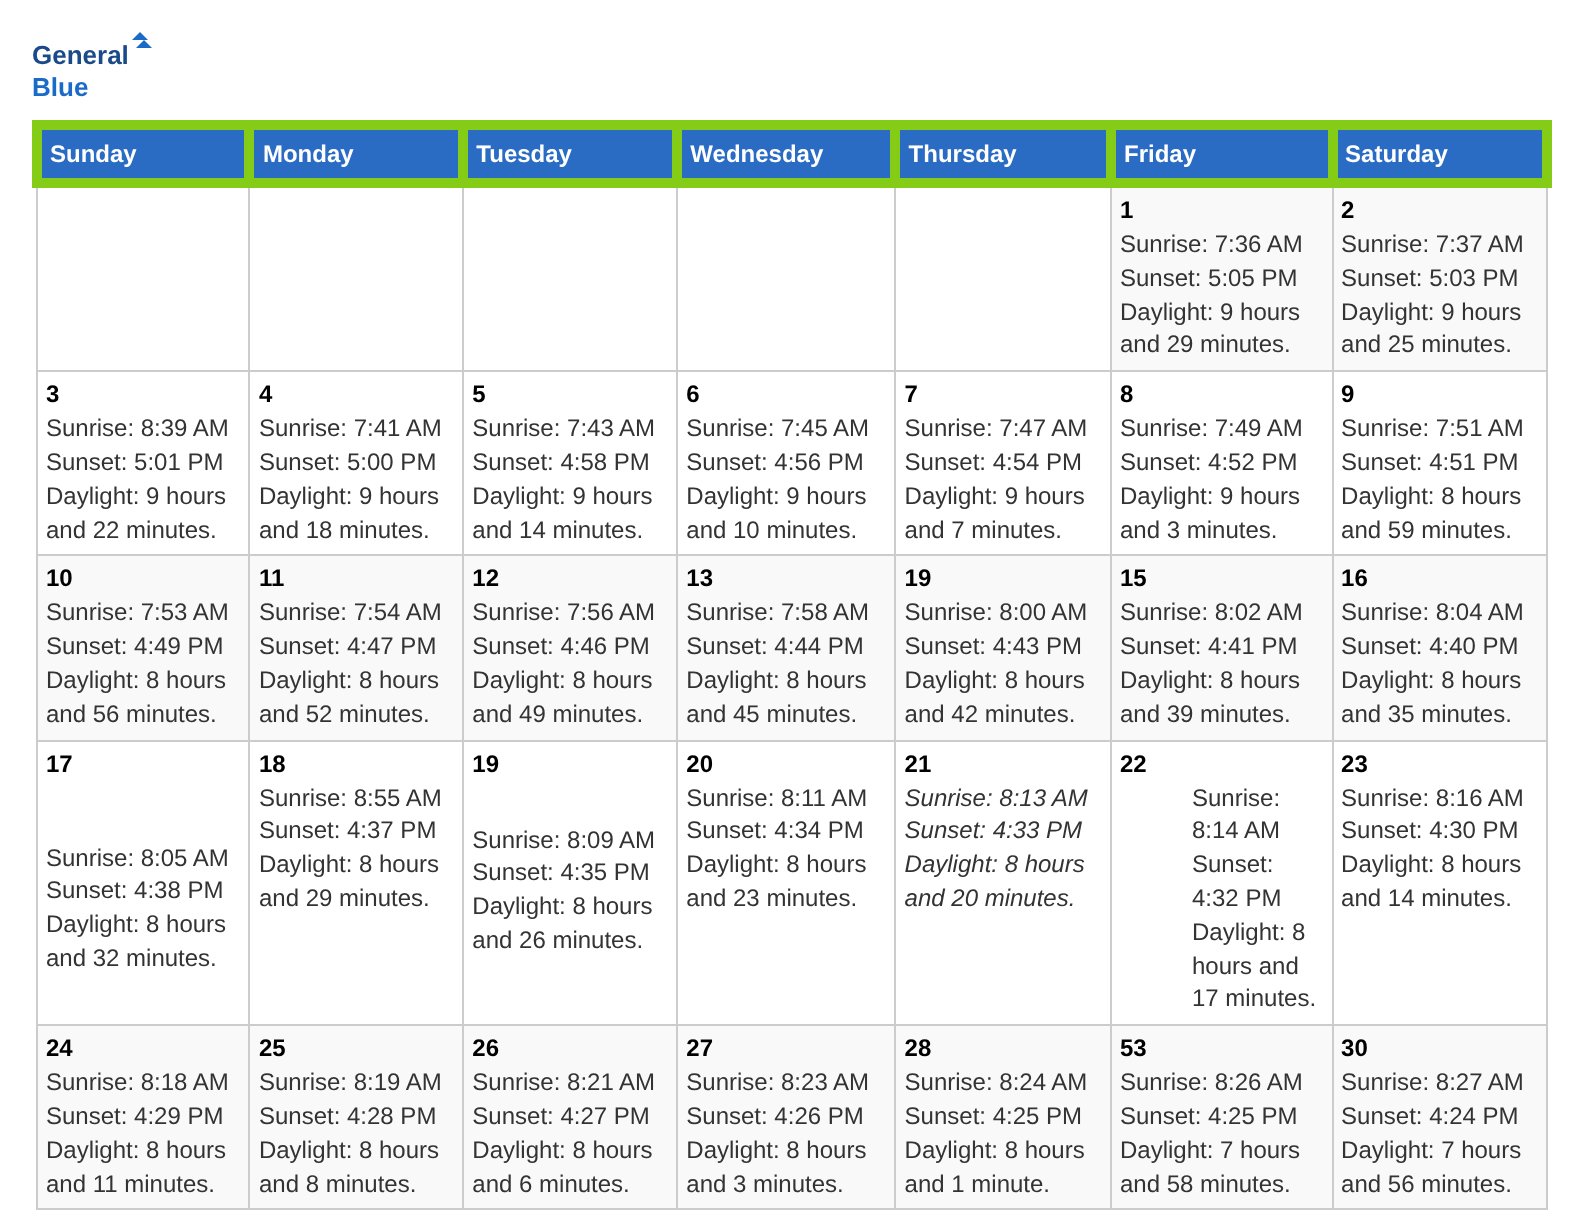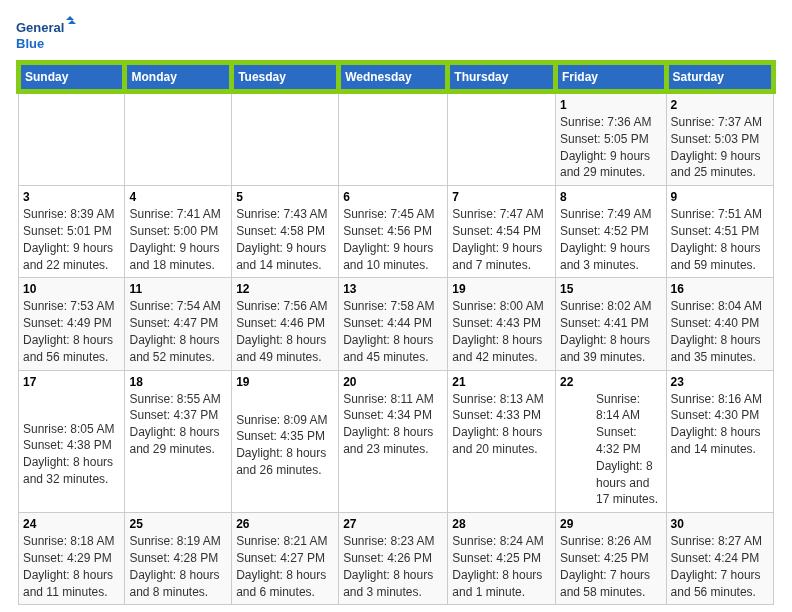--- a/index.html
+++ b/index.html
@@ -231,21 +231,21 @@
 Daylight: 8 hours and 26 minutes.</div>
         </td>
         <td>
           <div class="day-number">20</div>
           <div class="day-info" style="white-space: pre-line;">Sunrise: 8:11 AM
 Sunset: 4:34 PM
 Daylight: 8 hours and 23 minutes.</div>
         </td>
         <td>
           <div class="day-number">21</div>
-          <div class="day-info" style="white-space: pre-line;">Sunrise: 8:13 AM
+          <div class="day-info" style="white-space: pre-line; font-style: italic;">Sunrise: 8:13 AM
 Sunset: 4:33 PM
 Daylight: 8 hours and 20 minutes.</div>
         </td>
         <td>
           <div class="day-number">22</div>
           <div class="day-info" style="white-space: pre-line; margin-left: 36px;">Sunrise: 8:14 AM
 Sunset: 4:32 PM
 Daylight: 8 hours and 17 minutes.</div>
         </td>
         <td>
@@ -280,21 +280,21 @@
 Sunset: 4:26 PM
 Daylight: 8 hours and 3 minutes.</div>
         </td>
         <td>
           <div class="day-number">28</div>
           <div class="day-info" style="white-space: pre-line;">Sunrise: 8:24 AM
 Sunset: 4:25 PM
 Daylight: 8 hours and 1 minute.</div>
         </td>
         <td>
-          <div class="day-number">29</div>
+          <div class="day-number">53</div>
           <div class="day-info" style="white-space: pre-line;">Sunrise: 8:26 AM
 Sunset: 4:25 PM
 Daylight: 7 hours and 58 minutes.</div>
         </td>
         <td>
           <div class="day-number">30</div>
           <div class="day-info" style="white-space: pre-line;">Sunrise: 8:27 AM
 Sunset: 4:24 PM
 Daylight: 7 hours and 56 minutes.</div>
         </td>

